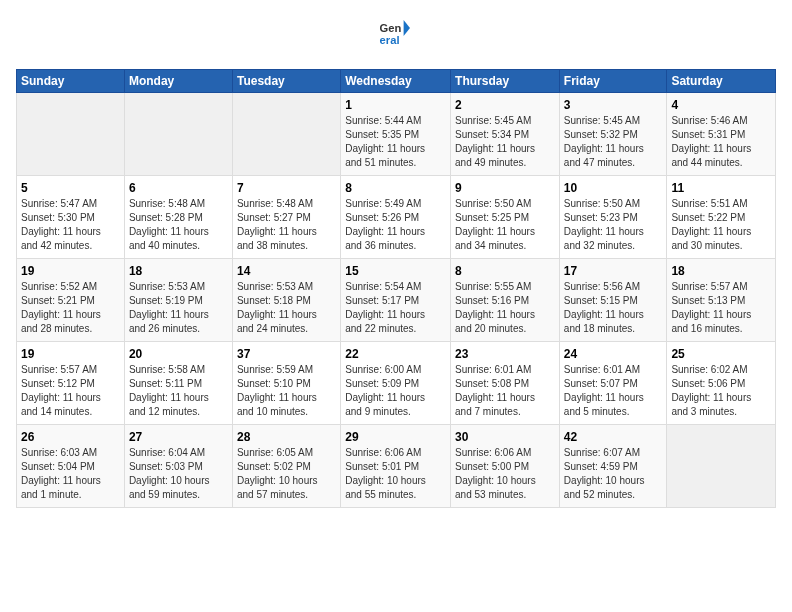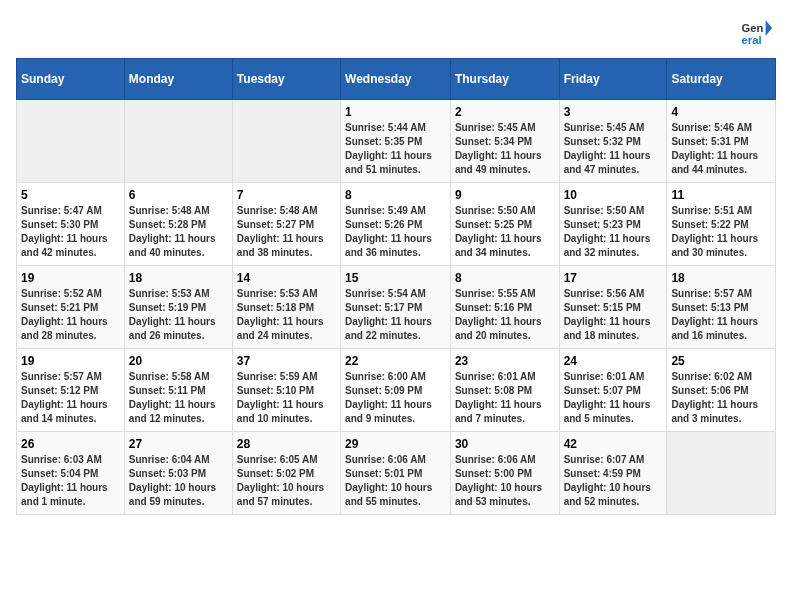--- a/index.html
+++ b/index.html
@@ -6,22 +6,22 @@
     body {
       font-family: Arial, Helvetica, sans-serif;
       background: #fff;
       width: 792px;
       min-height: 612px;
       padding: 16px;
     }
     .header {
       display: flex;
       align-items: flex-start;
-      justify-content: flex-end;
-      margin-bottom: 10px;
+      justify-content: center;
+      margin-bottom: 21px;
     }
     .logo {
       display: flex;
       align-items: center;
       gap: 4px;
     }
     .logo-icon {
       width: 32px;
       height: 32px;
     }
@@ -39,21 +39,21 @@
       color: #555;
     }
     table {
       width: 100%;
       border-collapse: collapse;
       font-size: 11px;
     }
     thead tr th {
       background-color: #2563b0;
       color: #fff;
-      padding: 13px 4px;
+      padding: 4px 4px;
       text-align: left;
       font-size: 12px;
       font-weight: bold;
       border: 1px solid #1a4d99;
     }
     tbody tr {
       border-bottom: 1px solid #ccc;
     }
     tbody tr:nth-child(odd) {
       background-color: #f9f9f9;
@@ -71,21 +71,20 @@
     .day-num {
       font-weight: bold;
       font-size: 12px;
       margin-bottom: 2px;
       display: block;
     }
     .day-info {
       font-size: 10px;
       color: #333;
       line-height: 1.4;
-      font-weight: bold;
     }
     .empty-cell {
       background: #f0f0f0;
     }
   </style>
 </head>
 <body>
 
 <div class="header">
   <div class="logo">

